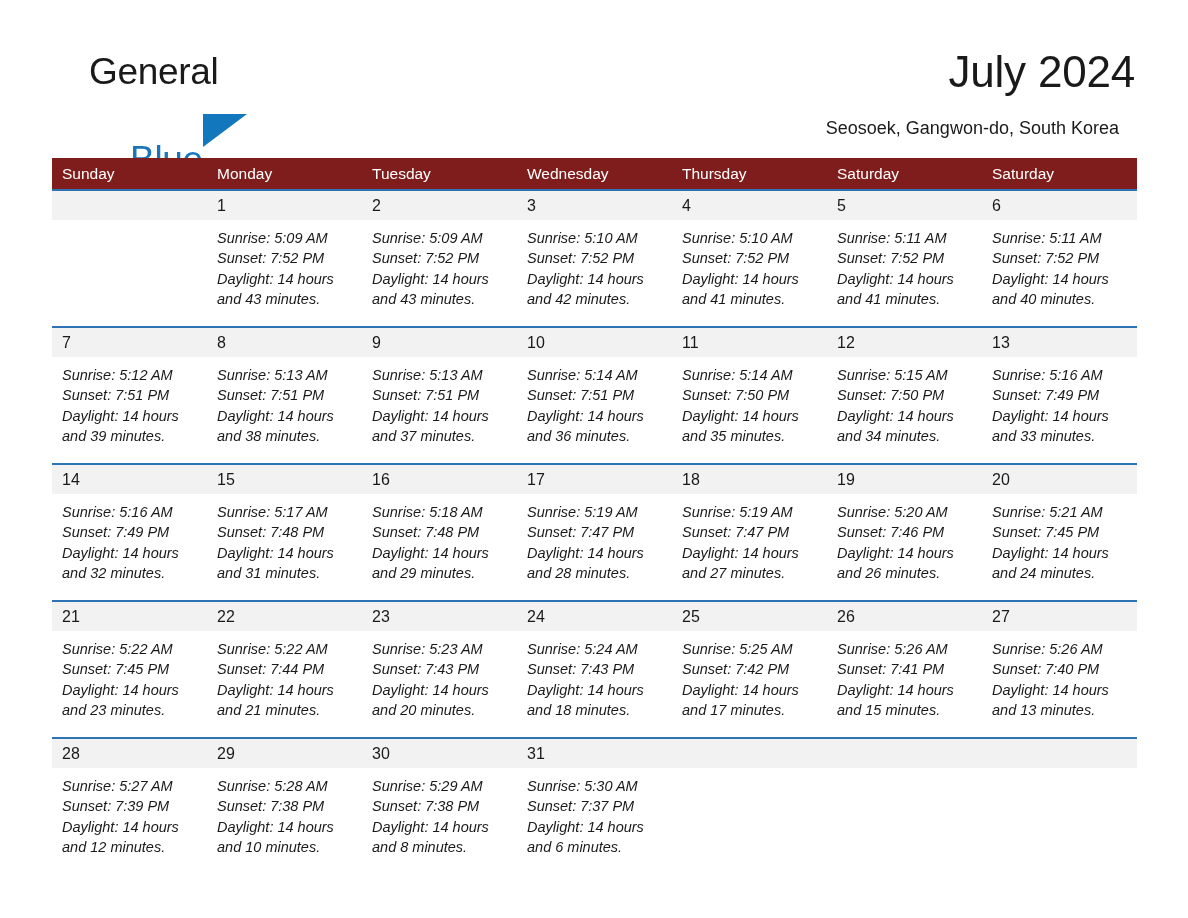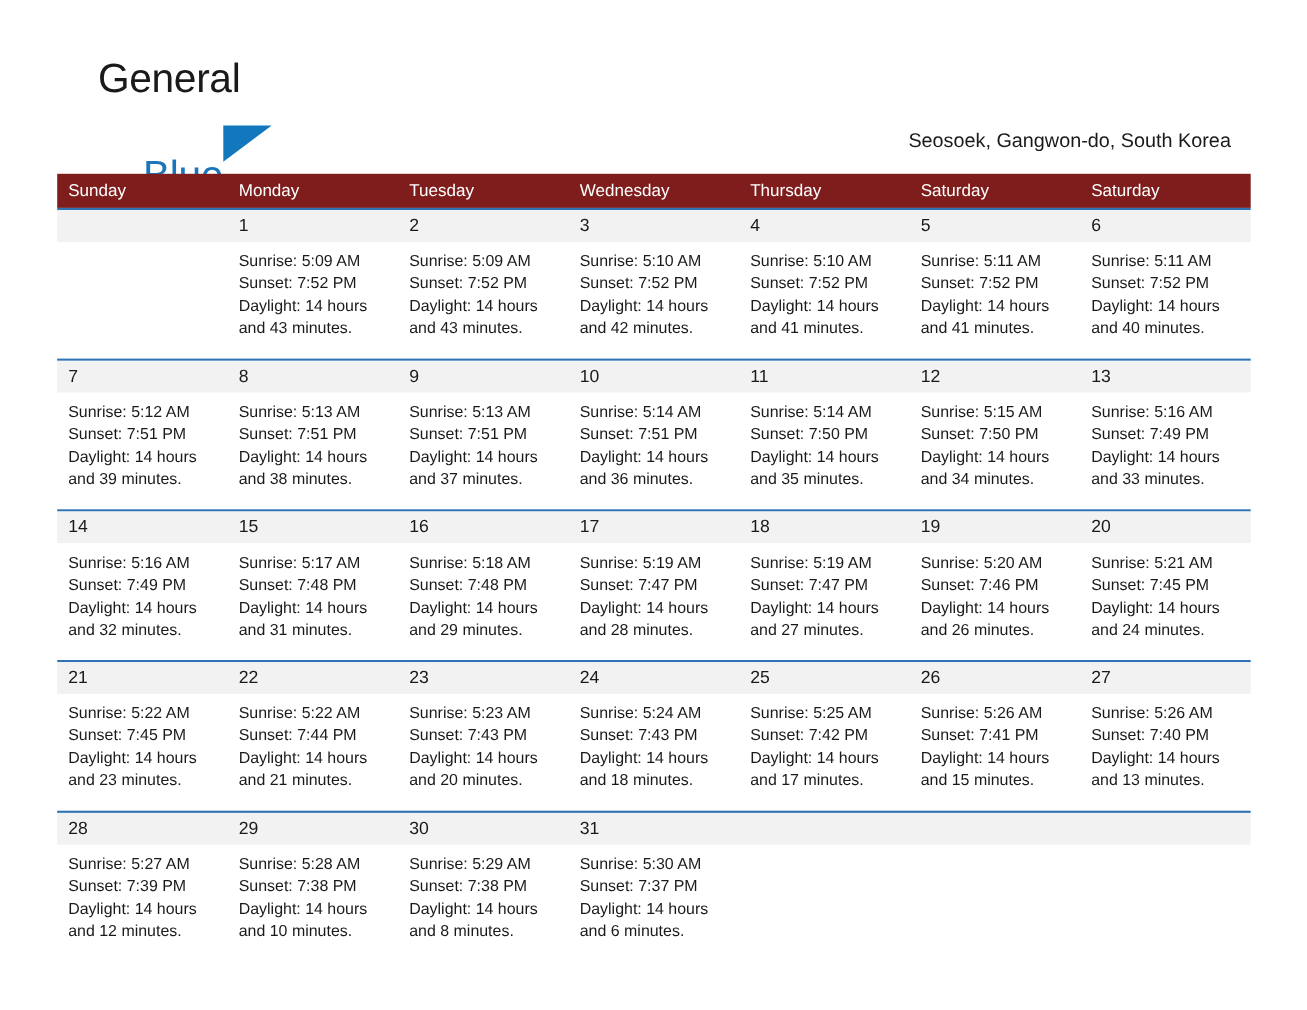--- a/index.html
+++ b/index.html
@@ -123,20 +123,21 @@
   .week-numbers {
     display: flex;
     background: #f2f2f2;
     height: 29px;
   }
 
   .week-body {
     display: flex;
     background: #ffffff;
     height: 106px;
+    font-style: italic;
   }
 
   .week-last .week-body { height: 106px; }
 
   .num-cell {
     flex: 1 1 0;
     font-size: 16px;
     line-height: 29px;
     color: #1a1a1a;
     padding-left: 10px;
@@ -160,20 +161,21 @@
 <div class="page">
 
   <div class="header">
 
     <div class="brand">
       <span class="brand-line1">General</span>
       <span class="brand-tri"></span>
       <span class="brand-line2">Blue</span>
     </div>
 
+    <div class="title-month">July 2024</div>
     <div class="title-location">Seosoek, Gangwon-do, South Korea</div>
 
   </div>
 
   <div class="calendar">
 
     <div class="dow-row">
       <div class="dow-cell">Sunday</div>
       <div class="dow-cell">Monday</div>
       <div class="dow-cell">Tuesday</div>

